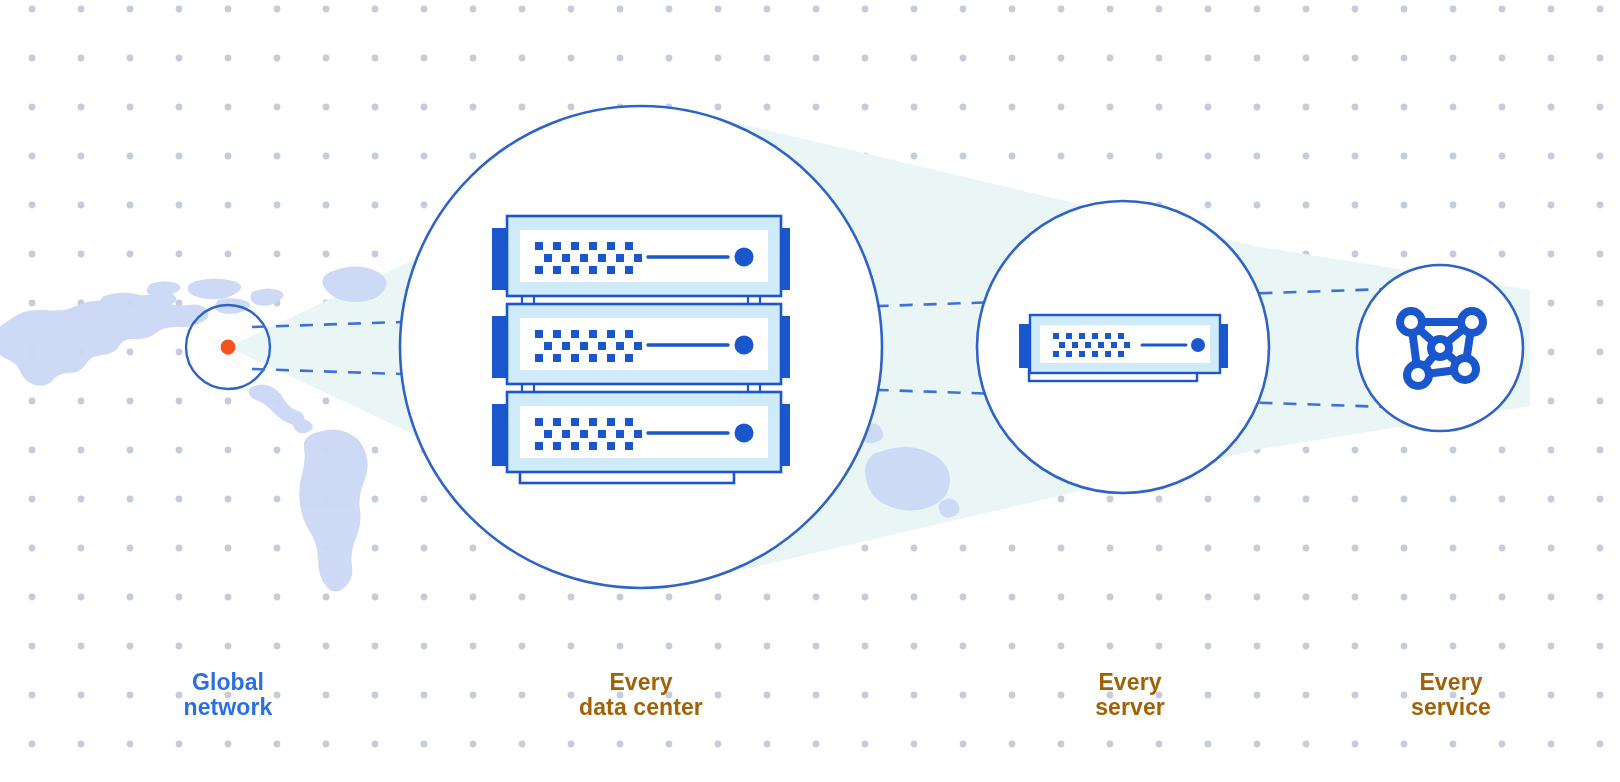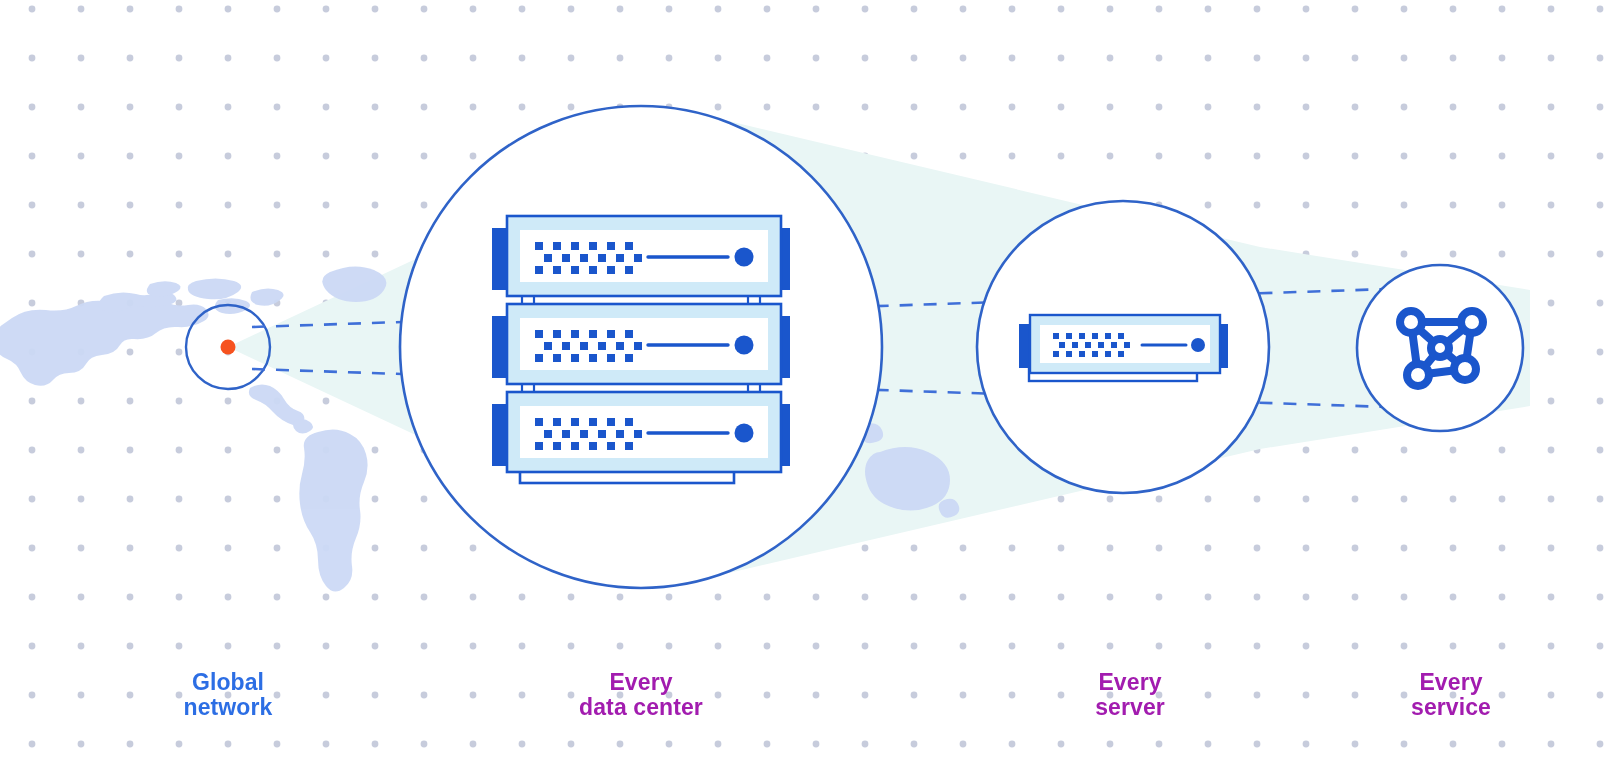--- a/index.html
+++ b/index.html
@@ -24,21 +24,21 @@
   #dotgrid { z-index: 1; }
   #artwork  { z-index: 2; }
   #labels   { z-index: 3; }
 
   .caption {
     position: absolute;
     text-align: center;
     font-size: 23px;
     line-height: 25px;
     font-weight: 700;
-    color: #a21caf;
+    color: #a16207;
     letter-spacing: 0.1px;
     white-space: pre-line;
   }
   .caption.accent { color: #2c6ee4; }
 </style>
 </head>
 <body>
 
 <div id="stage">
 

